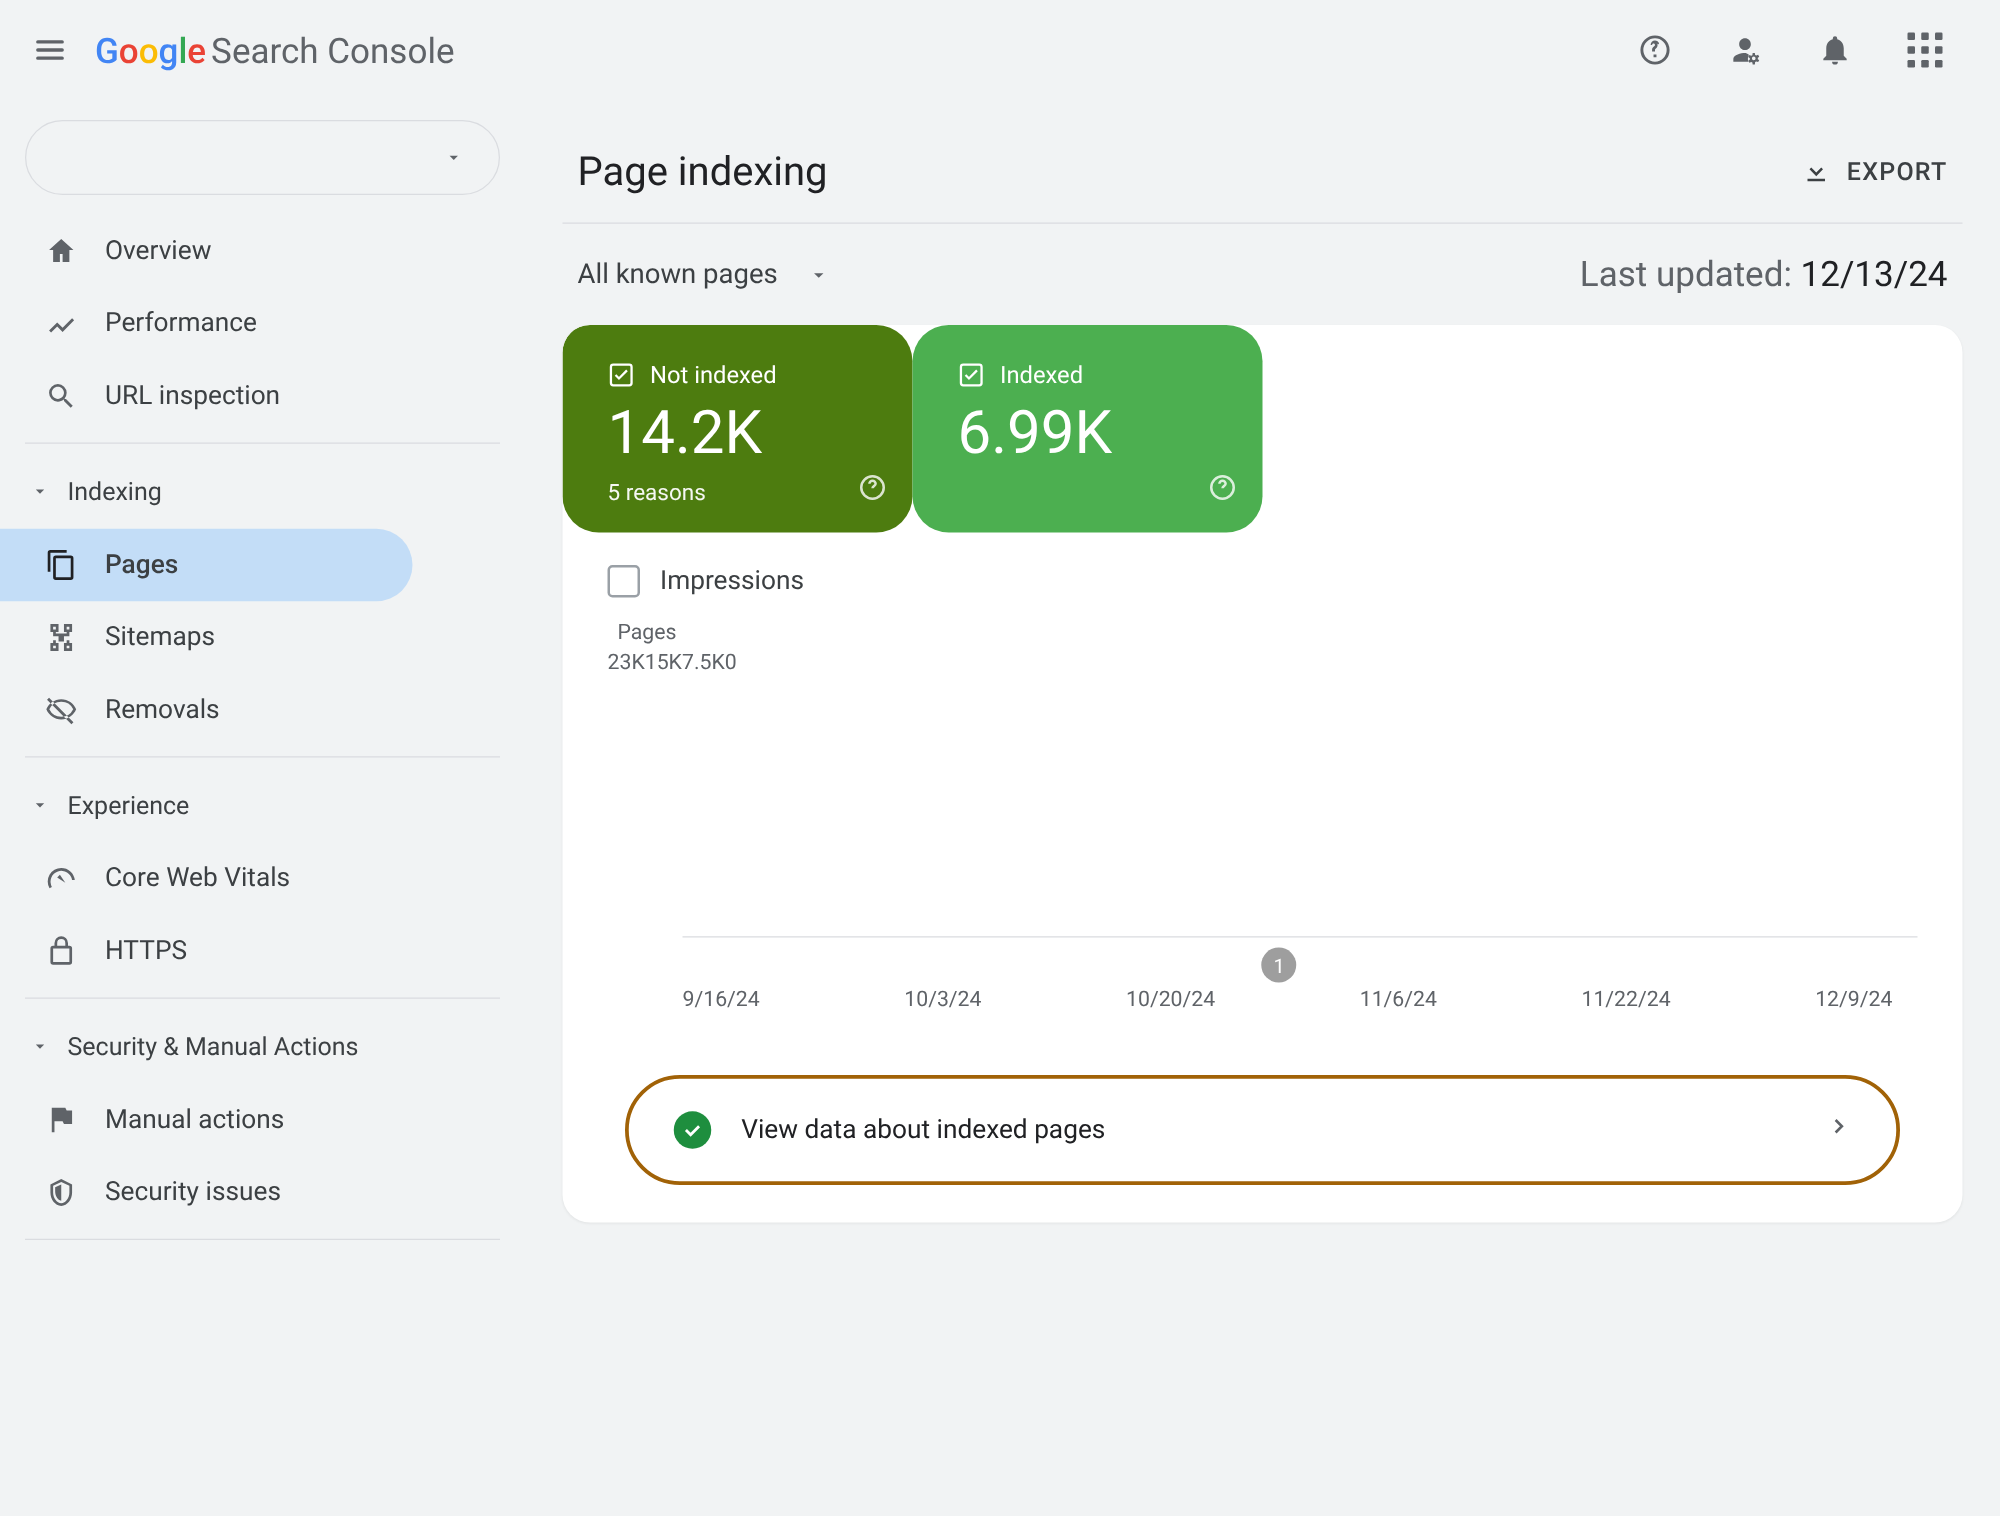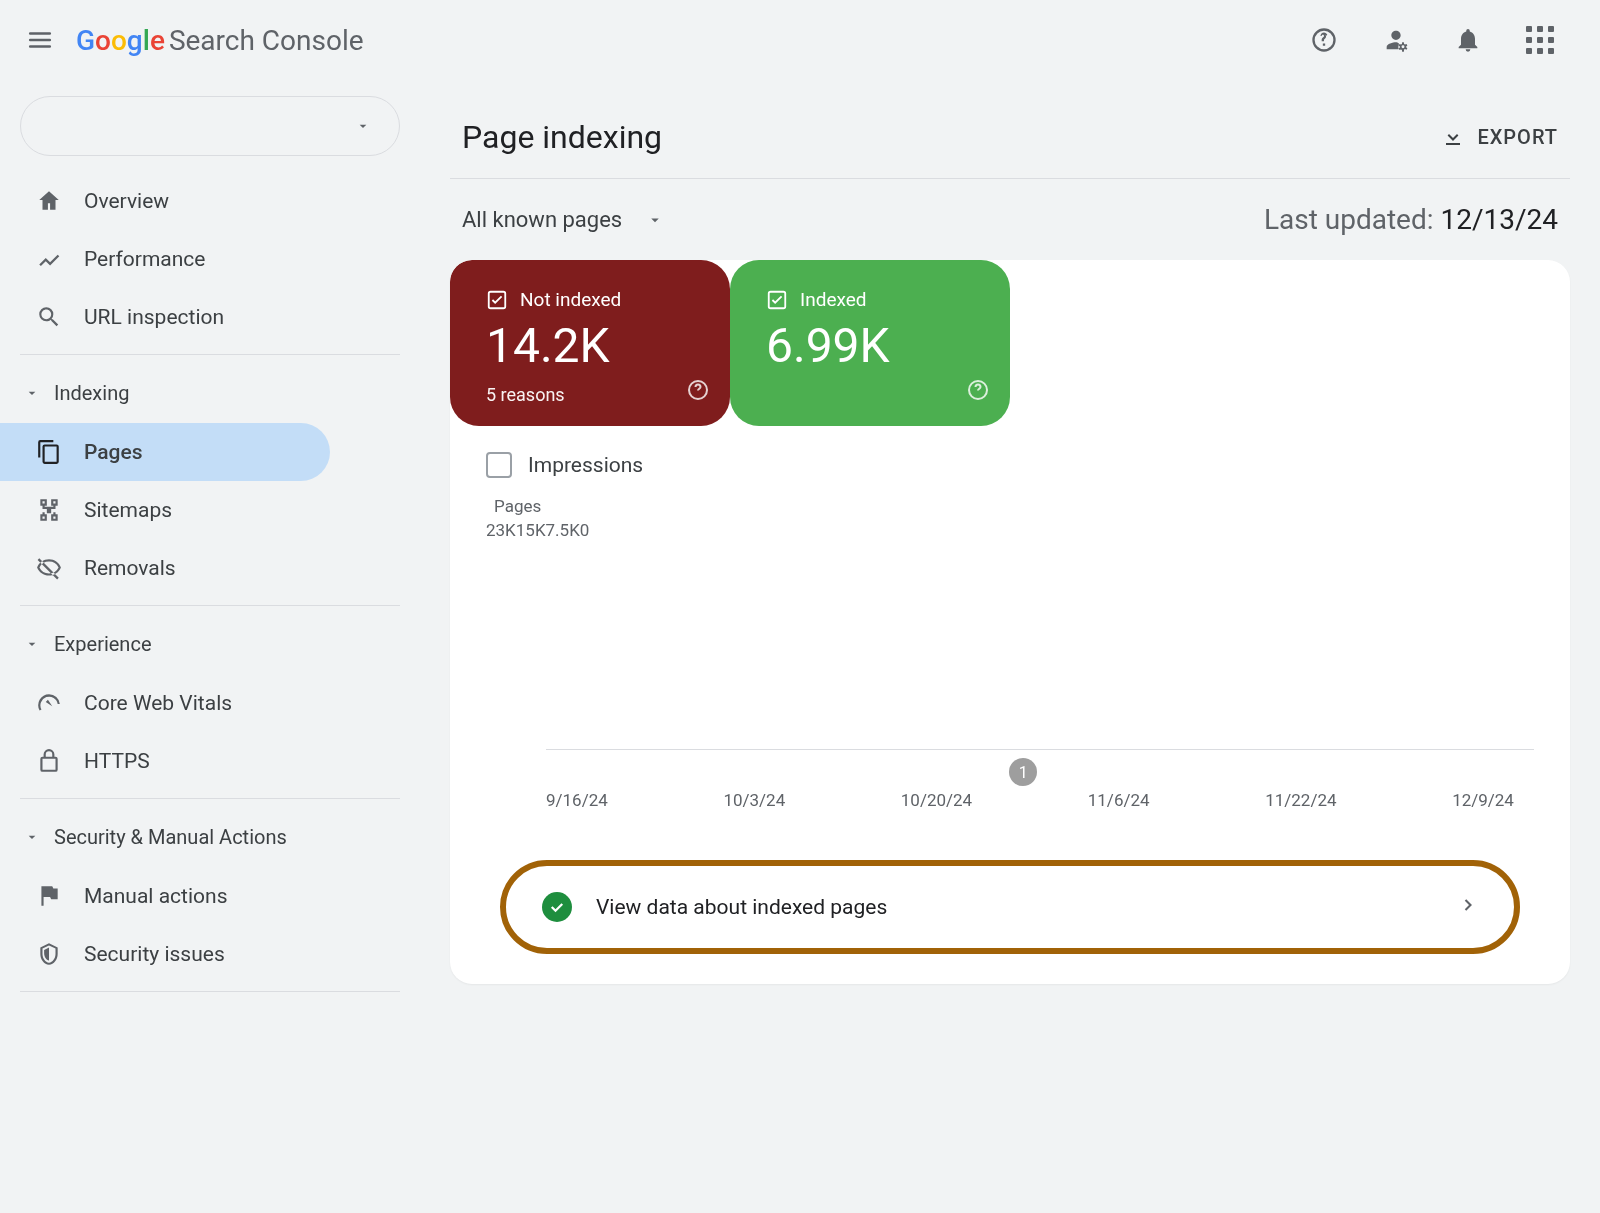--- a/index.html
+++ b/index.html
@@ -115,21 +115,21 @@
     }
     .status-tabs { display:flex; }
     .status-tab {
       width: 280px;
       padding: 28px 36px 20px 36px;
       color:#fff;
       position:relative;
       cursor:pointer;
       border-radius:29px;
     }
-    .status-tab.not-indexed { background:#7f1d1d; border-top-left-radius:22px; }
+    .status-tab.not-indexed { background:#4d7c0f; border-top-left-radius:22px; }
     .status-tab.indexed { background:#4caf50; }
     .tab-top { display:flex; align-items:center; gap:12px; font-size:19px; }
     .tab-top svg { stroke:#fff; fill:none; }
     .tab-value { font-size:48px; font-weight:400; margin-top:6px; }
     .tab-sub { font-size:18px; margin-top:10px; opacity:0.95; min-height:22px; }
     .tab-help { position:absolute; right:20px; bottom:20px; opacity:0.8; }
     .tab-help svg { stroke:#fff; fill:none; }
 
     .impressions-row { display:flex; align-items:center; gap:16px; padding: 26px 36px 10px 36px; }
     .checkbox-empty { width:26px; height:26px; border:2px solid #9aa0a6; border-radius:4px; cursor:pointer; }
@@ -142,21 +142,21 @@
     .bars-box { flex:1; position:relative; }
     .bars { display:flex; align-items:flex-end; height:230px; gap:2px; border-bottom:1px solid #dadce0; padding:0 4px; }
     .bar { flex:1; display:flex; flex-direction:column; justify-content:flex-end; }
     .bar .seg-idx { background:#4caf50; width:100%; }
     .bar .seg-not { background:#bdbdbd; width:100%; }
     .marker { position:absolute; width:28px; height:28px; border-radius:50%; background:#9e9e9e; color:#fff; display:flex; align-items:center; justify-content:center; font-size:16px; }
     .x-axis { display:flex; justify-content:space-between; font-size:17px; color:#5f6368; margin-top:40px; padding: 0 20px 0 60px; }
 
     .view-data-btn {
       margin: 20px 50px 30px 50px;
-      border:6px solid #a16207;
+      border:3px solid #a16207;
       border-radius: 50px;
       padding: 26px 36px;
       display:flex;
       align-items:center;
       gap:24px;
       cursor:pointer;
       font-size:21px;
       color:#202124;
     }
     .view-data-btn .check-badge { width:30px; height:30px; border-radius:50%; background:#1e8e3e; display:flex; align-items:center; justify-content:center; }

